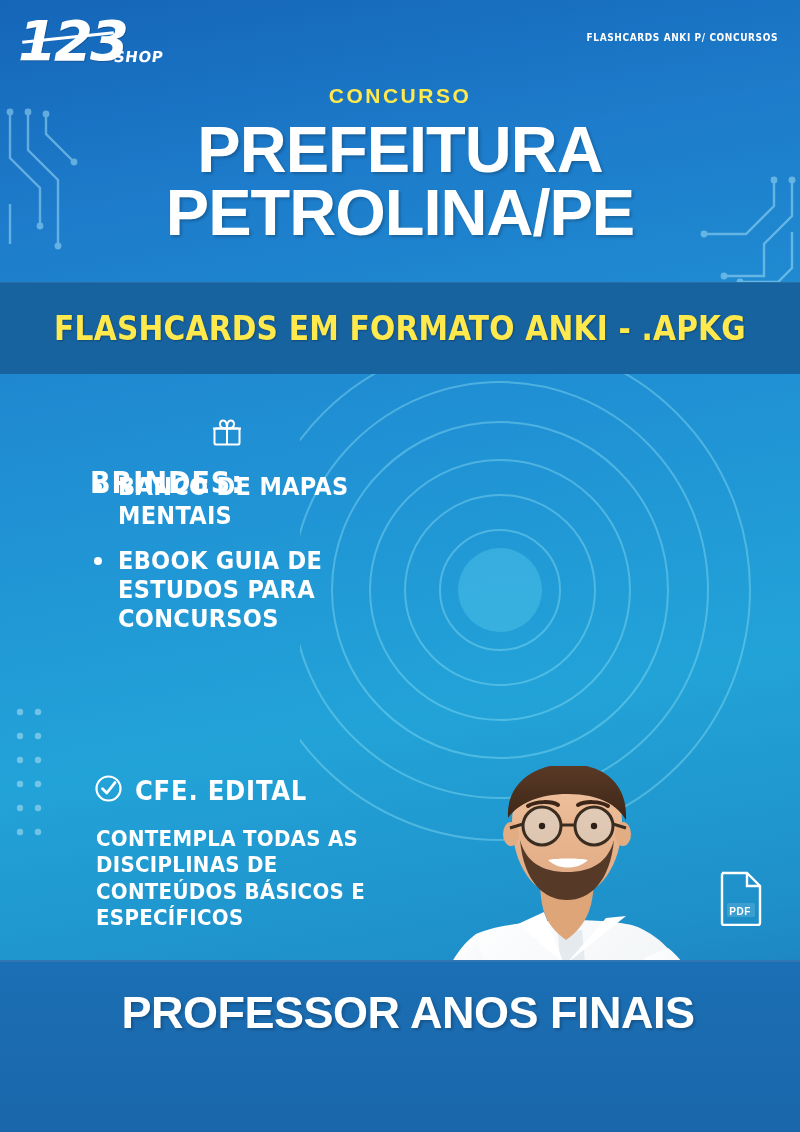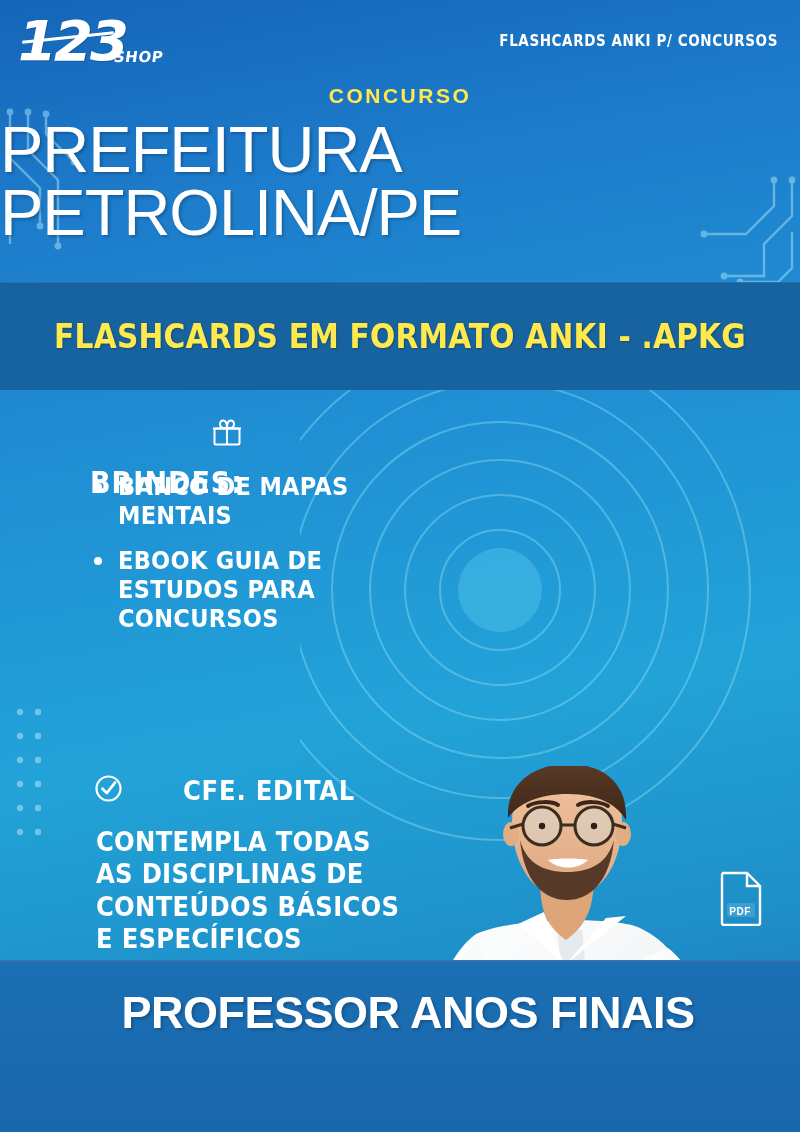--- a/index.html
+++ b/index.html
@@ -82,21 +82,21 @@
     height: 3px;
     background: #ffffff;
     transform: rotate(-6deg);
   }
 
   .kicker-right {
     position: absolute;
     right: 22px;
     top: 32px;
     color: #ffffff;
-    font-size: 15px;
+    font-size: 10px;
     font-weight: bold;
     letter-spacing: 0.6px;
     text-transform: uppercase;
     font-family: "DejaVu Sans Condensed", "Liberation Sans Narrow", "Liberation Sans", sans-serif;
   }
 
   .concurso-label {
     position: absolute;
     top: 84px;
     left: 0;
@@ -107,38 +107,38 @@
     font-weight: bold;
     letter-spacing: 2.5px;
     text-transform: uppercase;
   }
 
   .title {
     position: absolute;
     top: 118px;
     left: 0;
     right: 0;
-    text-align: left;
-    color: #ffffff;
-    font-weight: normal;
+    text-align: center;
+    color: #ffffff;
+    font-weight: bold;
     font-size: 65px;
     line-height: 0.97;
     letter-spacing: -1px;
     text-transform: uppercase;
     text-shadow: 2px 2px 3px rgba(0,0,0,0.22);
   }
   .title-line { display: block; }
 
   
   .band {
     position: absolute;
     top: 282px;
     left: 0;
     width: 800px;
-    height: 108px;
+    height: 92px;
     background: #17639f;
     display: flex;
     align-items: center;
     justify-content: center;
     border-top: 1px solid rgba(255,255,255,0.08);
   }
   .band-text {
     color: #ffe94d;
     font-size: 33px;
     font-weight: bold;
@@ -213,30 +213,29 @@
     align-items: center;
     gap: 12px;
   }
   .edital-title {
     color: #ffffff;
     font-size: 27px;
     font-weight: bold;
     letter-spacing: 0.8px;
     text-transform: uppercase;
     font-family: "DejaVu Sans Condensed", "Liberation Sans Narrow", "Liberation Sans", sans-serif;
-    margin-left: 48px;
   }
 
   .edital-text {
     position: absolute;
     left: 96px;
     top: 452px;
     width: 320px;
     color: #ffffff;
-    font-size: 27px;
+    font-size: 22px;
     line-height: 1.2;
     font-weight: bold;
     letter-spacing: 0.3px;
     text-transform: uppercase;
     font-family: "DejaVu Sans Condensed", "Liberation Sans Narrow", "Liberation Sans", sans-serif;
   }
 
   
   .pdf-badge {
     position: absolute;

